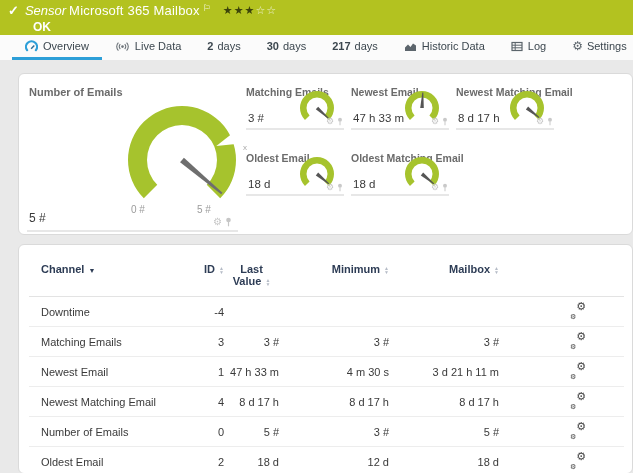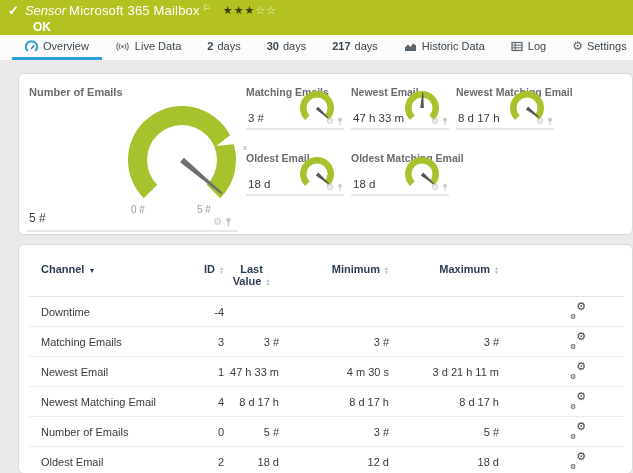--- a/index.html
+++ b/index.html
@@ -305,21 +305,21 @@
                   <span>▼</span>
                 </span></div>
           </th>
           <th>
             <span>Minimum</span><span class="sort">
                 <span>▲</span>
                 <span>▼</span>
               </span>
           </th>
           <th>
-            <span>Maximum</span><span class="sort">
+            <span>Mailbox</span><span class="sort">
                 <span>▲</span>
                 <span>▼</span>
               </span>
           </th>
           <th></th>
         </tr>
       </thead>
       <tbody>
         <tr class="clickable">
           <td class="td-channel">Downtime</td>

